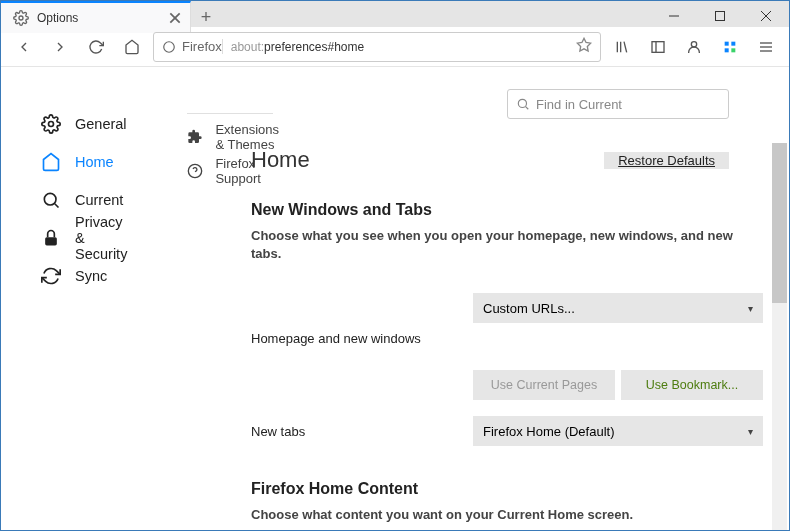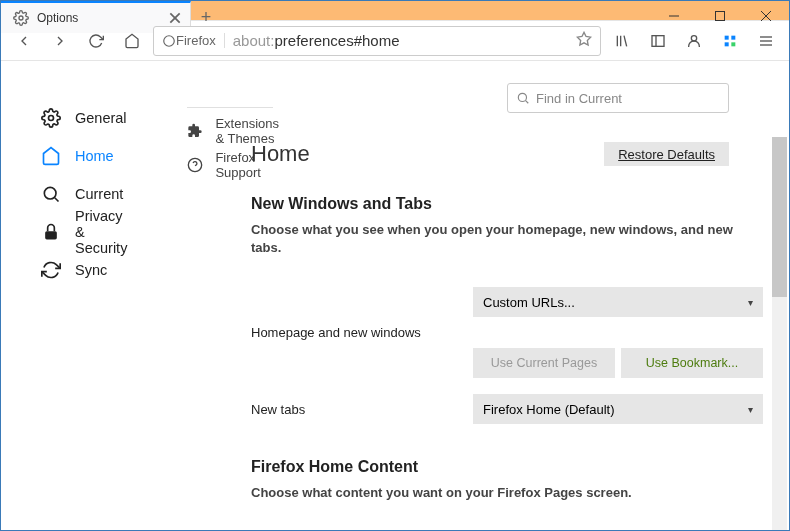--- a/index.html
+++ b/index.html
@@ -1,58 +1,58 @@
 <!DOCTYPE html>
 <html><head>
 <meta charset="utf-8">
 <style>
 * { box-sizing: border-box; margin: 0; padding: 0; font-family: "Segoe UI", sans-serif; }
 body { width: 790px; height: 531px; background: #fff; overflow: hidden; position: relative; }
 .window-border { width: 790px; height: 531px; border: 1px solid #3a7ab8; display: flex; flex-direction: column; }
-.titlebar { height: 20px; background: #fdba74; display: flex; align-items: flex-start; border-bottom: 1px solid #e5e5e5; }
+.titlebar { height: 26px; background: #e5e5e5; display: flex; align-items: flex-start; border-bottom: 1px solid #e5e5e5; }
 .tab { display: flex; align-items: center; height: 32px; padding: 0 8px 0 12px; border-right: 1px solid #ddd; background: #f9f9fa; border-top: 2px solid #0a84ff; gap: 8px; min-width: 190px;}
 .tab .fav { width: 16px; height: 16px; color: #666; }
 .tab-title { font-size: 12px; color: #333; flex: 1; }
 .tab-close { width: 14px; height: 14px; color: #666; cursor: pointer; }
 .newtab { width: 30px; height: 32px; display: flex; align-items: center; justify-content: center; color: #666; font-size: 18px; font-weight: 300; }
 .win-controls { margin-left: auto; display: flex; }
 .win-btn { width: 46px; height: 30px; display: flex; align-items: center; justify-content: center; color: #333; }
 .win-btn svg { width: 10px; height: 10px; }
 .toolbar { height: 40px; display: flex; align-items: center; padding: 0 8px; gap: 6px; border-bottom: 1px solid #e5e5e5; }
 .tb-btn { width: 30px; height: 30px; display: flex; align-items: center; justify-content: center; color: #555; border-radius: 2px; }
 .tb-btn svg { width: 16px; height: 16px; }
 .urlbar { flex: 1; height: 30px; border: 1px solid #ccc; border-radius: 3px; display: flex; align-items: center; padding: 0 8px; gap: 8px; background: #fff; }
-.urlbar .identity { display: flex; align-items: center; gap: 0; color: #666; font-size: 13px; padding-right: 8px; border-right: 1px solid #ddd; }
+.urlbar .identity { display: flex; align-items: center; gap: 6px; color: #666; font-size: 13px; padding-right: 0; border-right: 1px solid #ddd; }
 .urlbar .ff-icon { width: 14px; height: 14px; }
-.url-text { font-size: 15px; color: #999; flex: 1; }
+.url-text { font-size: 12px; color: #999; flex: 1; }
 .url-text .dark { color: #333; }
 .star { color: #888; }
 .content { flex: 1; display: flex; overflow: hidden; }
 .sidebar { width: 220px; padding: 38px 0 0 0; display: flex; flex-direction: row; }
 .side-list { flex: 1; }
 .side-item { display: flex; align-items: center; height: 38px; padding: 0 20px 0 40px; gap: 14px; font-size: 14.5px; color: #222; cursor: pointer; }
 .side-item.active { color: #0a84ff; }
 .side-item .ic { width: 20px; height: 20px; display: flex; align-items: center; justify-content: center; }
 .side-footer { padding-bottom: 4px; }
 .side-footer .side-item { height: 34px; font-size: 13px; color: #444; padding-left: 40px; gap: 12px; }
 .side-divider { height: 1px; background: #e0e0e0; margin: 8px 30px 6px 40px; }
 .main { flex: 1; padding: 0 24px 0 30px; overflow: hidden; position: relative; }
 .search-row { display: flex; justify-content: flex-end; padding: 22px 36px 28px 0; }
 .search-box { width: 222px; height: 30px; border: 1px solid #ccc; border-radius: 3px; display: flex; align-items: center; padding: 0 8px; gap: 6px; color: #888; font-size: 13px; }
 .heading-row { display: flex; align-items: center; justify-content: space-between; padding-right: 36px; }
 .h-home { font-size: 22px; font-weight: 500; color: #333; }
-.btn-default { height: 24px; padding: 0 14px; background: #e6e6e6; border: none; font-size: 13px; color: #222; }
+.btn-default { height: 17px; padding: 0 14px; background: #e6e6e6; border: none; font-size: 13px; color: #222; }
 .sub-heading { font-size: 16px; font-weight: 700; color: #222; margin-top: 28px; }
 .sub-desc { font-size: 13px; color: #444; margin-top: 8px; line-height: 1.4; font-weight: bold; }
 .form-row { display: flex; align-items: center; margin-top: 24px; }
 .form-label { width: 222px; font-size: 13px; color: #222; }
 .select { flex: 1; max-width: 290px; height: 30px; background: #e6e6e6; border: none; display: flex; align-items: center; justify-content: space-between; padding: 0 10px; font-size: 13px; }
 .chev { font-size: 10px; color: #444; }
 .text-input { flex: 1; max-width: 290px; height: 30px; border: 1px solid #ccc; padding: 0 8px; font-size: 13px; color: #333; background: #fff; }
-.btn-row { display: flex; gap: 6px; margin-top: 8px; margin-left: 222px; max-width: 290px; }
+.btn-row { display: flex; gap: 6px; margin-top: 24px; margin-left: 222px; max-width: 290px; }
 .btn-row button { flex: 1; height: 30px; background: #e6e6e6; border: none; font-size: 12.5px; color: #4d7c0f; }
 .btn-row button:first-child { color: #999; }
 .section2 { margin-top: 34px; }
 .scrollbar { position: absolute; right: 2px; top: 76px; width: 15px; height: 420px; background: #f0f0f0; }
 .thumb { width: 100%; height: 160px; background: #c7c7c7; }
 .identity .idlabel { font-size: 13px; color: #666; }
 </style>
 </head>
 <body>
 
@@ -276,21 +276,21 @@
       <div class="form-row" style="margin-top:16px;">
         <div class="form-label">New tabs</div>
         <div class="select">
           <span>Firefox Home (Default)</span>
           <span class="chev">▾</span>
         </div>
       </div>
 
       <div class="section2">
         <div class="sub-heading">Firefox Home Content</div>
-        <div class="sub-desc">Choose what content you want on your Firefox Pages screen.</div>
+        <div class="sub-desc">Choose what content you want on your Current Home screen.</div>
       </div>
 
       <div class="scrollbar">
           <div class="thumb"></div>
         </div>
     </div>
   </div>
 </div>
 
 </body></html>

